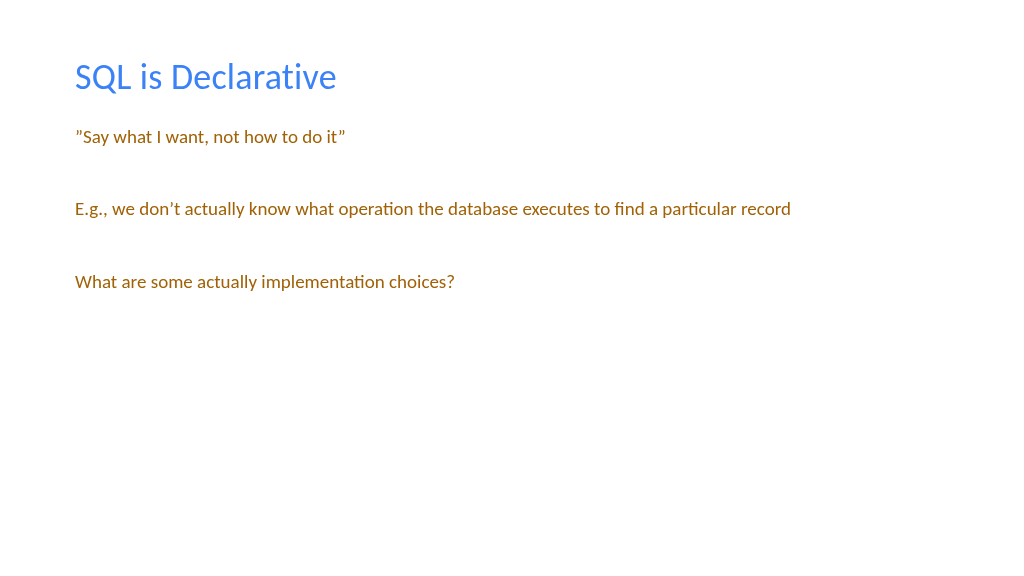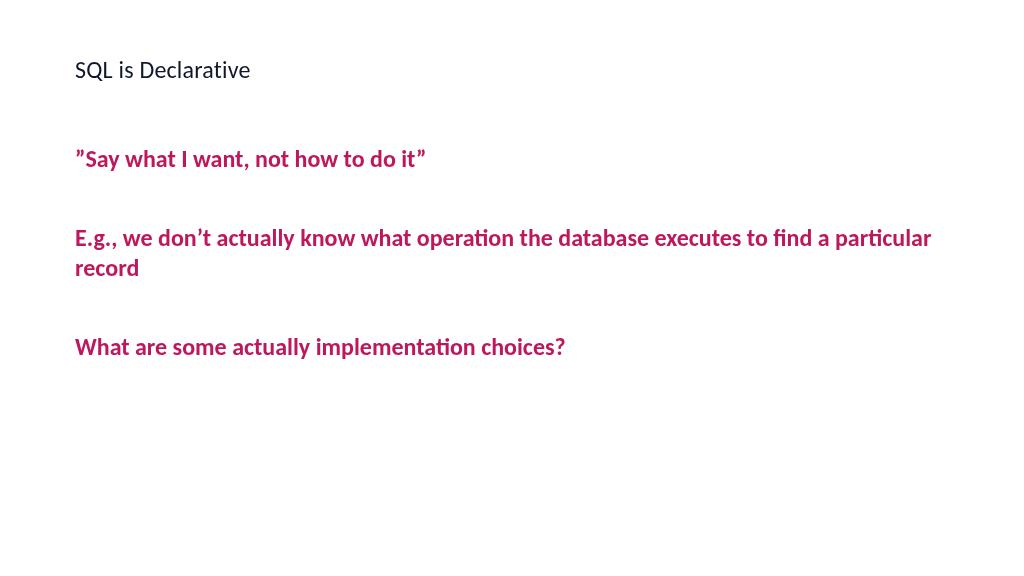--- a/index.html
+++ b/index.html
@@ -10,30 +10,30 @@
     body {
       width: 1024px;
       height: 576px;
       background: #ffffff;
       font-family: Calibri, 'Segoe UI', Arial, sans-serif;
       color: #000000;
       padding: 55px 75px;
       overflow: hidden;
     }
     .slide-title {
-      font-size: 24px;
+      font-size: 36px;
       font-weight: 400;
-      color: #0f172a;
-      margin-bottom: 60px;
+      color: #3b82f6;
+      margin-bottom: 26px;
       letter-spacing: 0.2px;
     }
     .body-text {
-      font-size: 24px;
-      font-weight: 700;
-      color: #be185d;
+      font-size: 19px;
+      font-weight: 400;
+      color: #a16207;
       line-height: 1.28;
       margin-bottom: 48px;
     }
   </style>
 </head>
 <body>
 
 <h1 class="slide-title">SQL is Declarative</h1>
 
 <p class="body-text">”Say what I want, not how to do it”</p>

